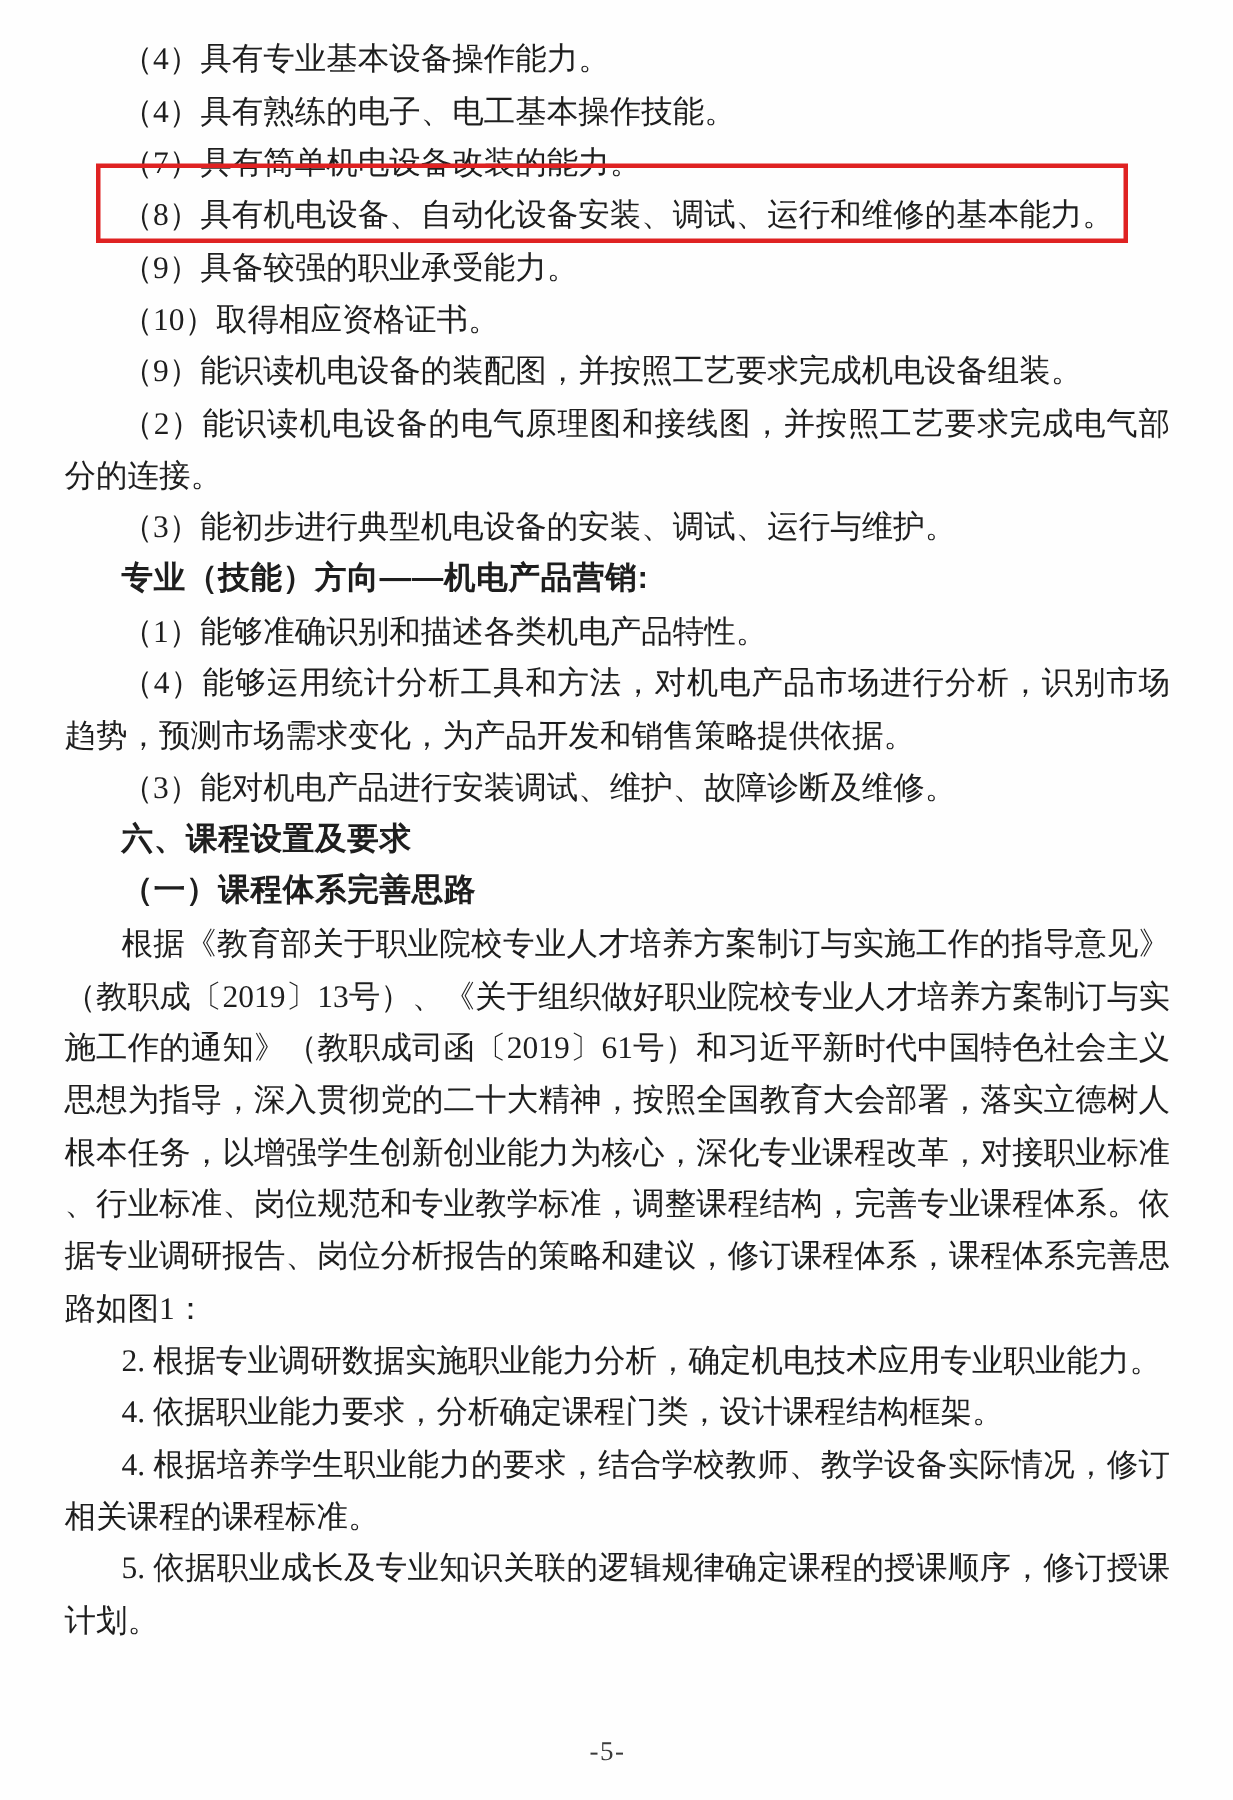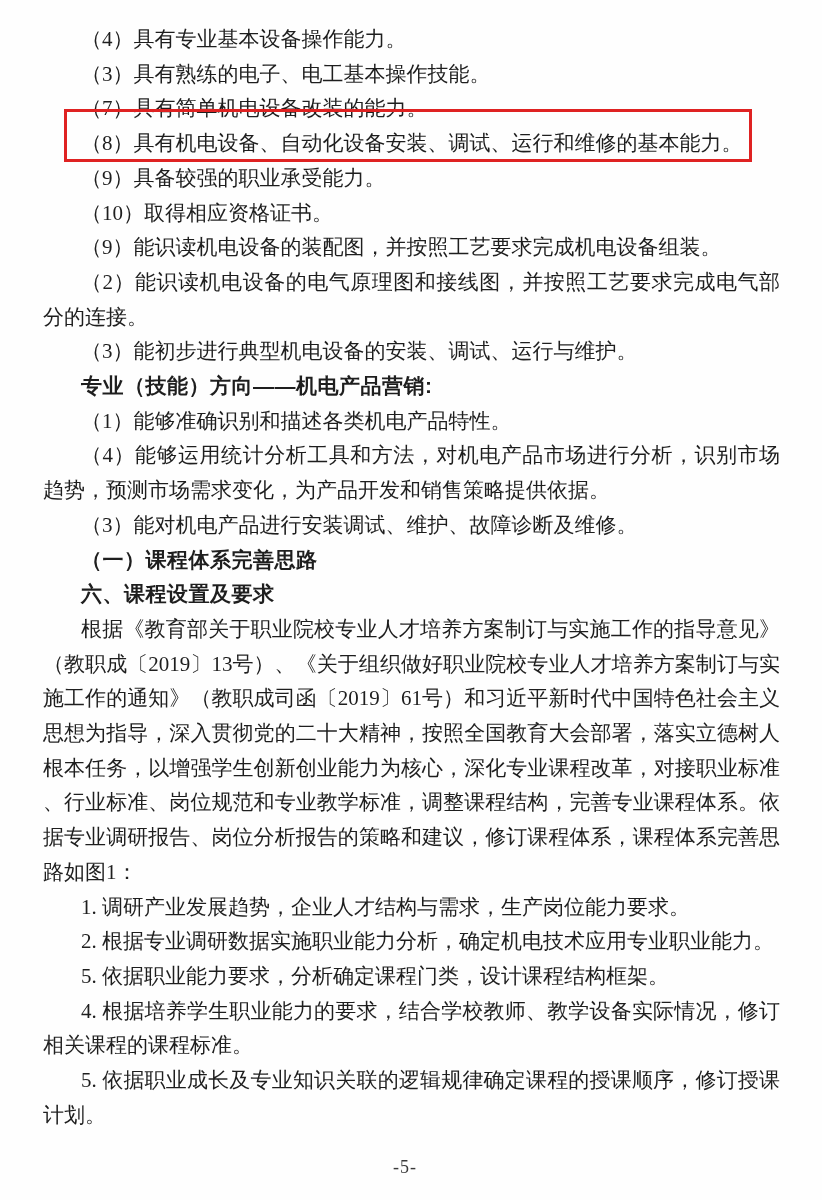--- a/index.html
+++ b/index.html
@@ -53,21 +53,21 @@
     letter-spacing: 1px;
   }
 </style>
 </head>
 <body>
 
 <div class="page">
 
   <p class="para">（4）具有专业基本设备操作能力。</p>
 
-  <p class="para">（3）具有熟练的电子、电工基本操作技能。</p>
+  <p class="para">（4）具有熟练的电子、电工基本操作技能。</p>
 
 
   <p class="para">（7）具有简单机电设备改装的能力。</p>
 
   <p class="para"><span class="redbox">（8）具有机电设备、自动化设备安装、调试、运行和维修的基本能力。</span></p>
 
   <p class="para">（9）具备较强的职业承受能力。</p>
 
   <p class="para">（10）取得相应资格证书。</p>
 
@@ -79,31 +79,30 @@
   <p class="para">（3）能初步进行典型机电设备的安装、调试、运行与维护。</p>
 
   <p class="heading">专业（技能）方向——机电产品营销:</p>
 
   <p class="para">（1）能够准确识别和描述各类机电产品特性。</p>
 
   <p class="para">（4）能够运用统计分析工具和方法，对机电产品市场进行分析，识别市场趋势，预测市场需求变化，为产品开发和销售策略提供依据。</p>
 
   <p class="para">（3）能对机电产品进行安装调试、维护、故障诊断及维修。</p>
 
+  <p class="heading">六、课程设置及要求</p>
+
   <p class="heading">（一）课程体系完善思路</p>
-
-  <p class="heading">六、课程设置及要求</p>
 
   <p class="para">根据《教育部关于职业院校专业人才培养方案制订与实施工作的指导意见》（教职成〔2019〕13号）、《关于组织做好职业院校专业人才培养方案制订与实施工作的通知》（教职成司函〔2019〕61号）和习近平新时代中国特色社会主义思想为指导，深入贯彻党的二十大精神，按照全国教育大会部署，落实立德树人根本任务，以增强学生创新创业能力为核心，深化专业课程改革，对接职业标准、行业标准、岗位规范和专业教学标准，调整课程结构，完善专业课程体系。依据专业调研报告、岗位分析报告的策略和建议，修订课程体系，课程体系完善思路如图1：</p>
 
-  <p class="para">1. 调研产业发展趋势，企业人才结构与需求，生产岗位能力要求。</p>
 
   <p class="para">2. 根据专业调研数据实施职业能力分析，确定机电技术应用专业职业能力。</p>
 
-  <p class="para">5. 依据职业能力要求，分析确定课程门类，设计课程结构框架。</p>
+  <p class="para">4. 依据职业能力要求，分析确定课程门类，设计课程结构框架。</p>
 
   <p class="para">4. 根据培养学生职业能力的要求，结合学校教师、教学设备实际情况，修订相关课程的课程标准。</p>
 
   <p class="para">5. 依据职业成长及专业知识关联的逻辑规律确定课程的授课顺序，修订授课计划。</p>
 
   <div class="page-number">-5-</div>
 
 </div>
 
 </body></html>

